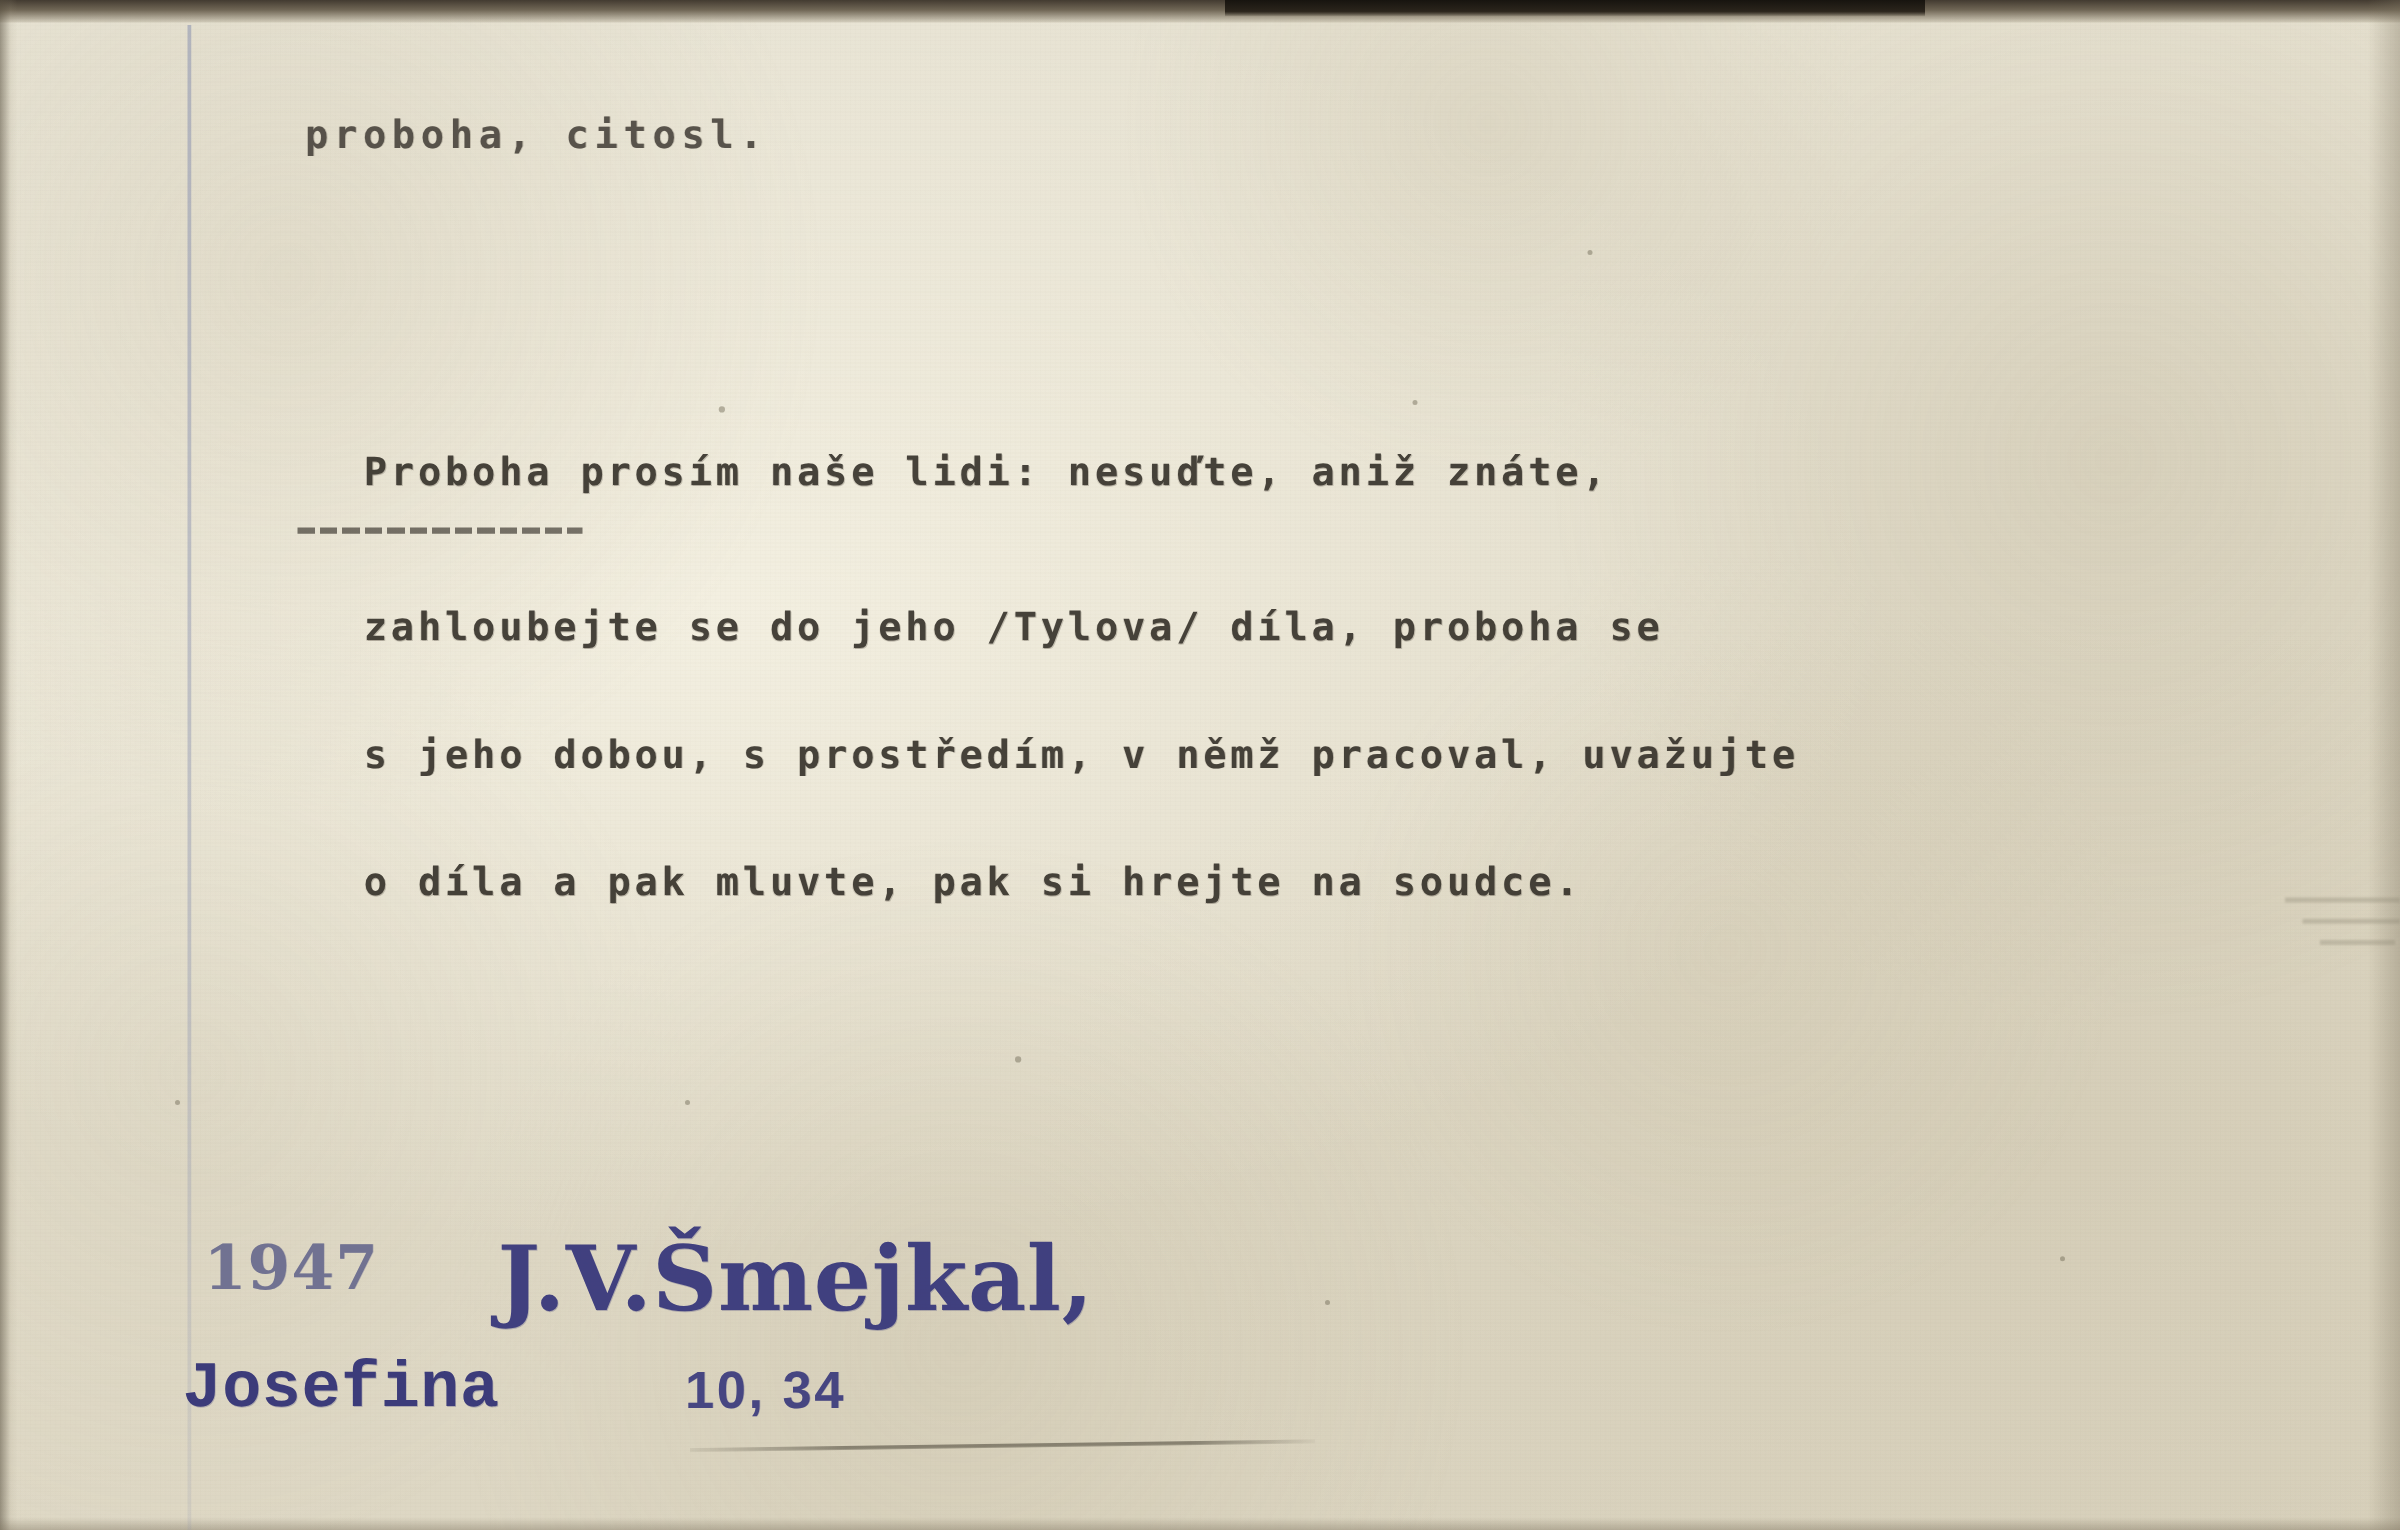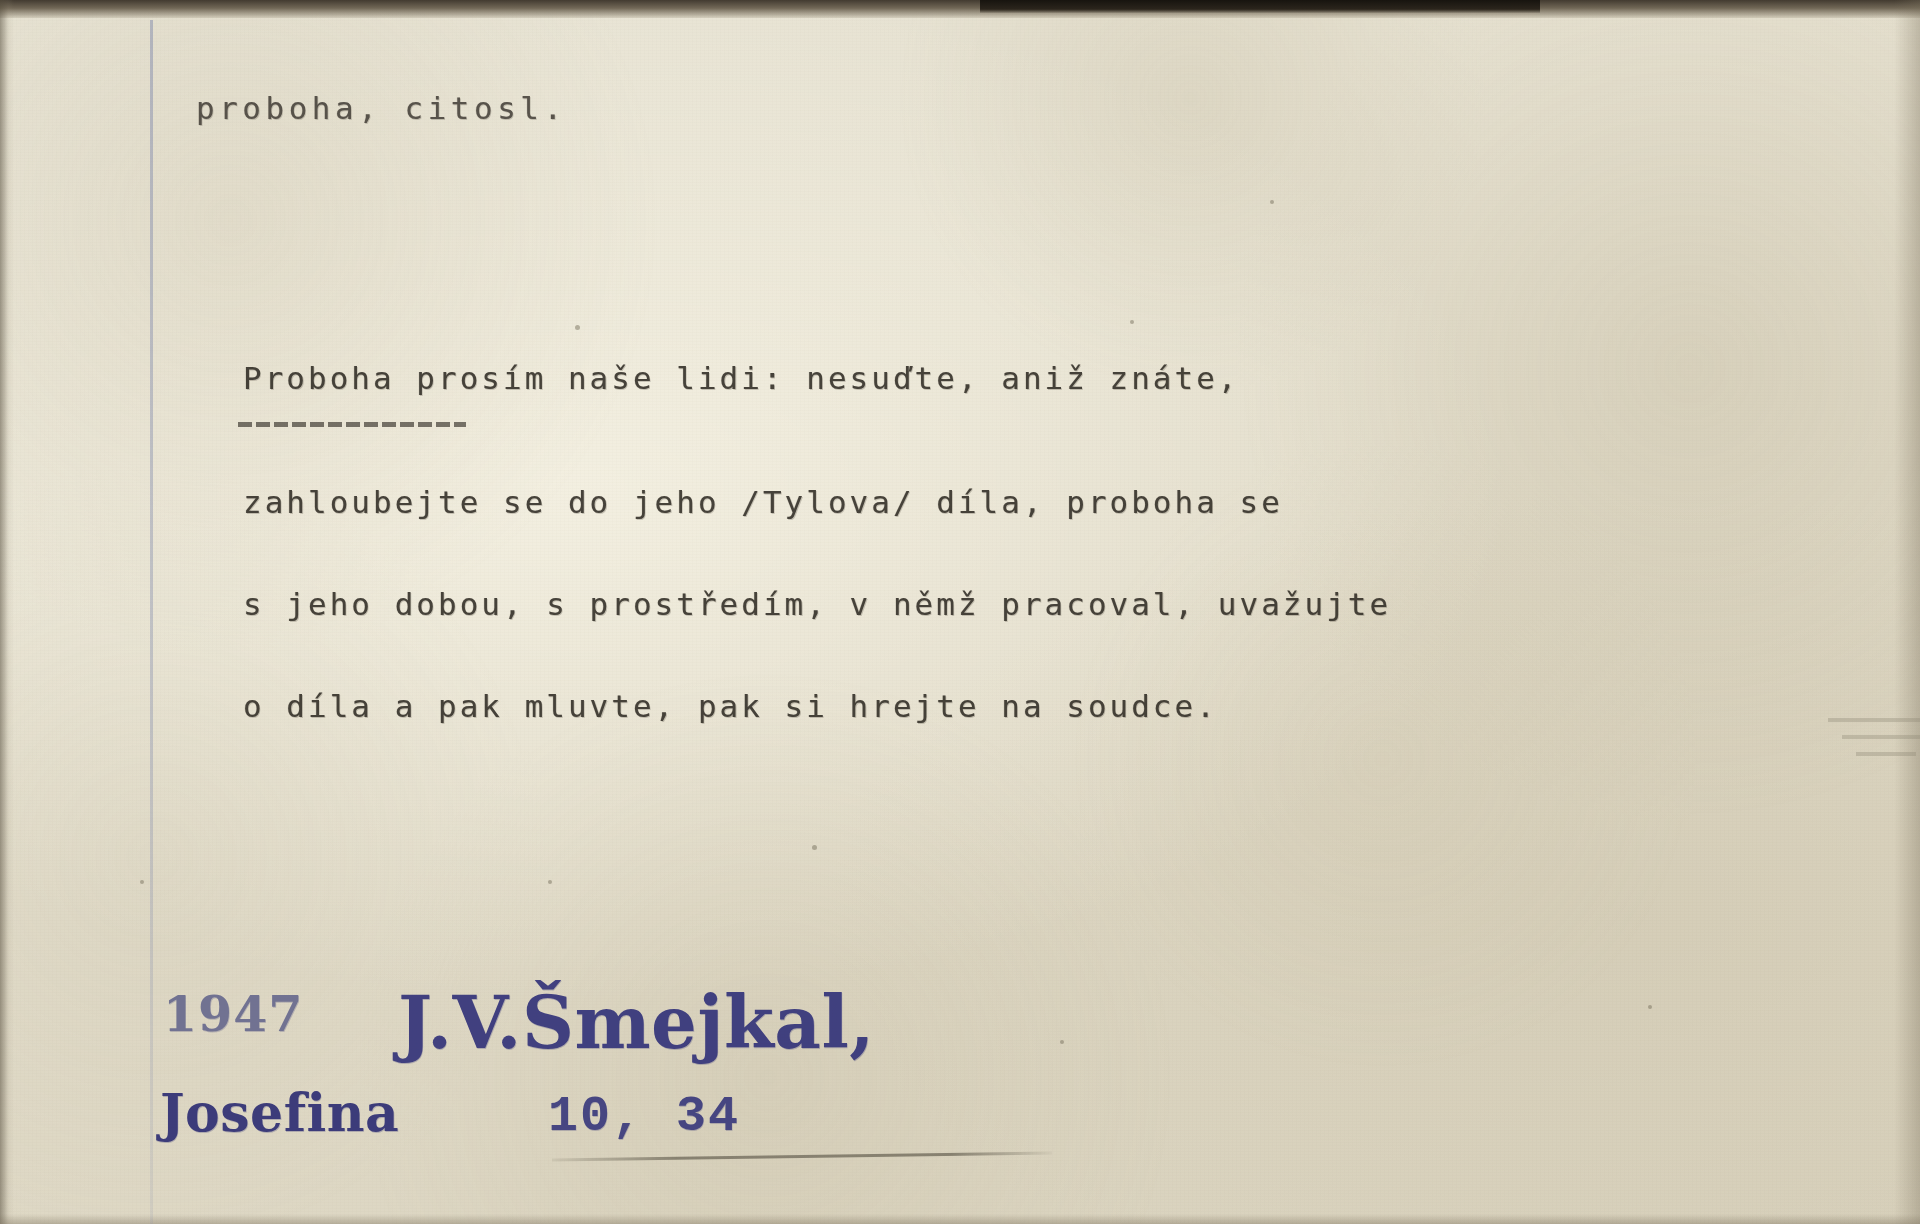--- a/index.html
+++ b/index.html
@@ -106,27 +106,28 @@
     filter: blur(0.7px);
   }
   .right-marks i:nth-child(1){ width: 92px; margin-left: 28px;}
   .right-marks i:nth-child(2){ width: 78px; margin-left: 42px;}
   .right-marks i:nth-child(3){ width: 60px; margin-left: 56px;}
 
   
   .typed {
     position: absolute;
     color: #2e2a24;
-    font-weight: 400;
+    font-weight: 700;
     letter-spacing: 3.2px;
     white-space: pre;
     text-shadow:
       0.8px 0.6px 0 rgba(60,54,44,0.28),
       -0.5px 0.4px 0 rgba(70,62,50,0.18);
     opacity: 0.88;
+    margin-left: 48px;
   }
 
   #headword {
     left: 196px;
     top: 90px;
     font-size: 31px;
     letter-spacing: 4.5px;
     opacity: 0.80;
     color: #35302a;
   }
@@ -175,34 +176,35 @@
   }
   #source-author {
     left: 398px;
     top: 980px;
     font-size: 72px;
     letter-spacing: 0.5px;
     color: #34347a;
     opacity: 0.92;
   }
   #source-work {
-    left: 160px;
+    left: 146px;
     top: 1082px;
     font-size: 52px;
     letter-spacing: 0.5px;
     color: #2f2f74;
     opacity: 0.92;
+    font-family: Liberation Mono, monospace;
   }
   #source-page {
     left: 548px;
     top: 1088px;
-    font-size: 50px;
+    font-size: 42px;
     letter-spacing: 2px;
     color: #33337a;
-    font-family: Liberation Mono, monospace;
+    font-family: Liberation Sans, sans-serif;
     font-weight: 700;
     opacity: 0.88;
   }
   
   .page-underline {
     position: absolute;
     left: 552px;
     top: 1155px;
     width: 500px;
     height: 3px;

